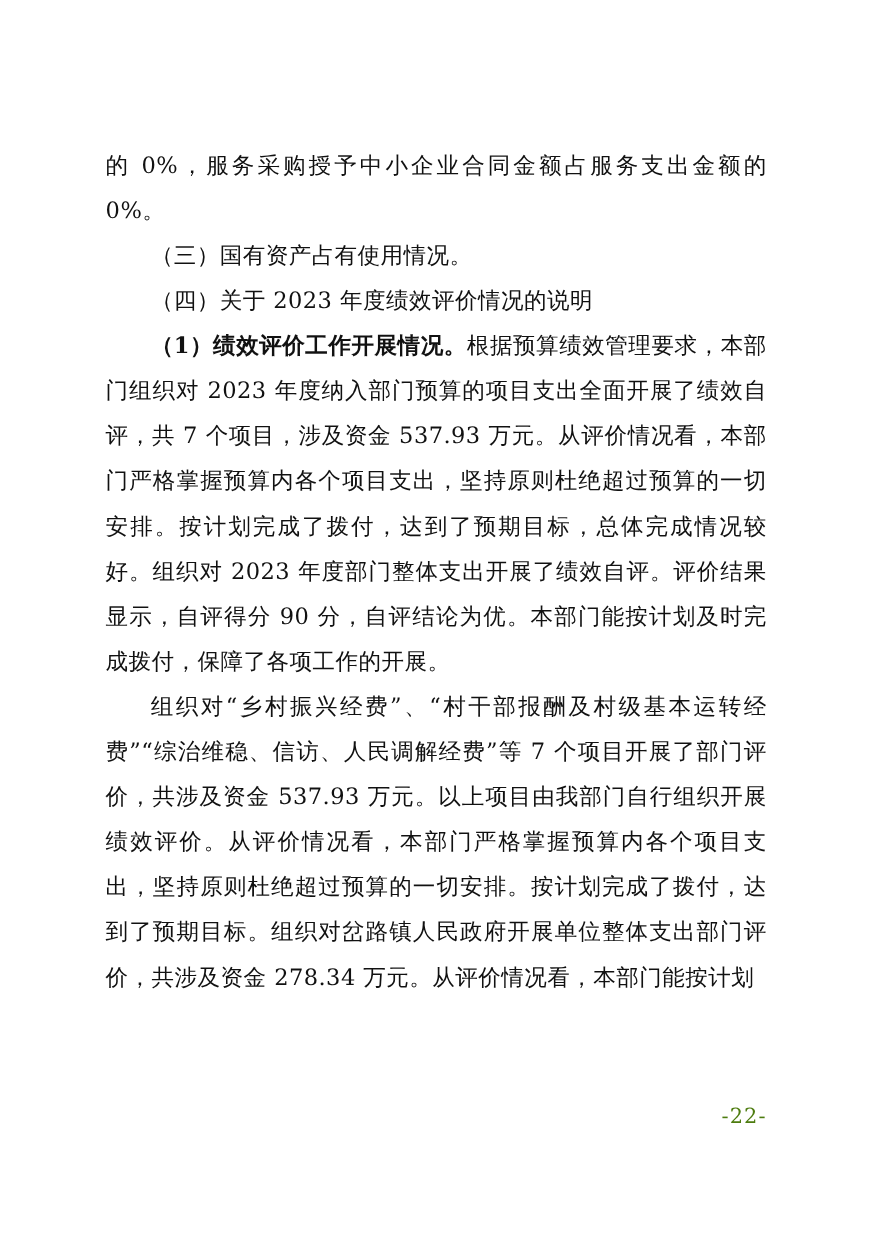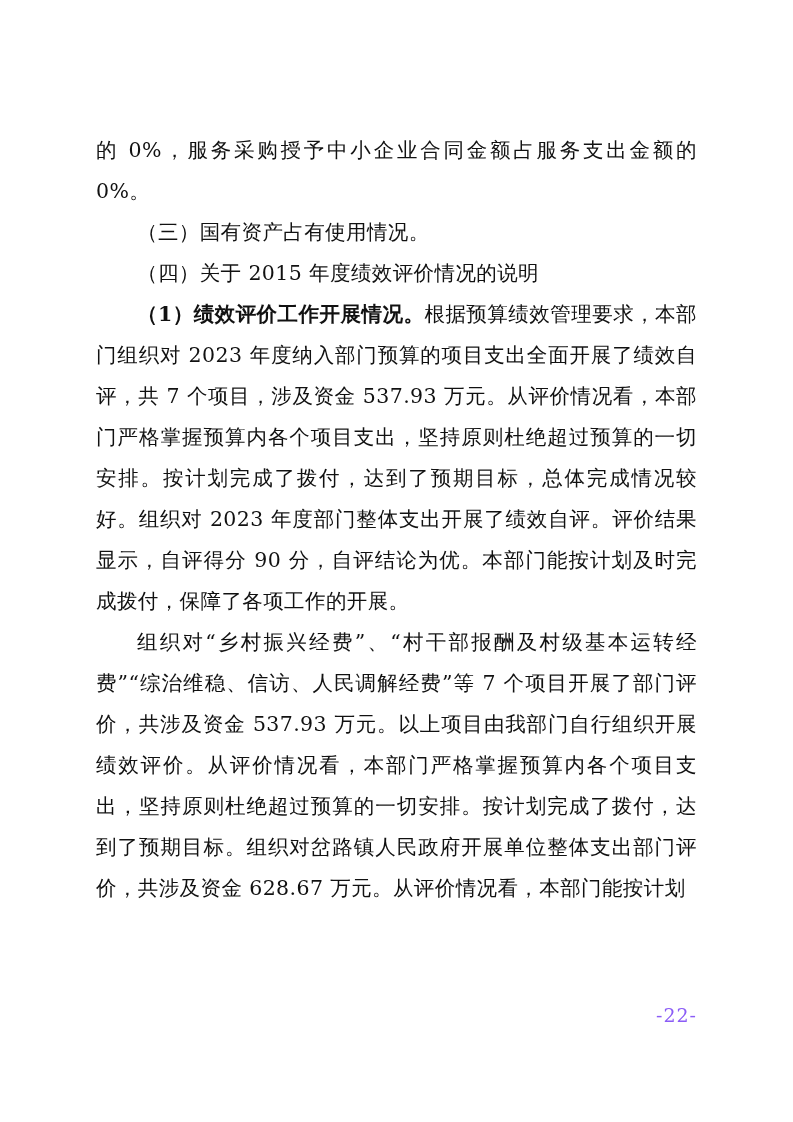--- a/index.html
+++ b/index.html
@@ -45,37 +45,37 @@
     font-weight: normal;
   }
   .bold {
     font-weight: bold;
   }
   .page-number {
     position: absolute;
     right: 96px;
     bottom: 96px;
     font-size: 19px;
-    color: #8b5cf6;
+    color: #4d7c0f;
     letter-spacing: 1px;
   }
 </style>
 </head>
 <body>
 
 <div class="page">
   <div class="doc-body">
 
     <p class="para para-cont">的 0%，服务采购授予中小企业合同金额占服务支出金额的 0%。</p>
 
     <p class="heading">（三）国有资产占有使用情况。</p>
 
 
-    <p class="heading">（四）关于 2015 年度绩效评价情况的说明</p>
+    <p class="heading">（四）关于 2023 年度绩效评价情况的说明</p>
 
     <p class="para"><span class="bold">（1）绩效评价工作开展情况。</span><span>根据预算绩效管理要求，本部门组织对 2023 年度纳入部门预算的项目支出全面开展了绩效自评，共 7 个项目，涉及资金 537.93 万元。从评价情况看，本部门严格掌握预算内各个项目支出，坚持原则杜绝超过预算的一切安排。按计划完成了拨付，达到了预期目标，总体完成情况较好。组织对 2023 年度部门整体支出开展了绩效自评。评价结果显示，自评得分 90 分，自评结论为优。本部门能按计划及时完成拨付，保障了各项工作的开展。</span></p>
 
-    <p class="para">组织对“乡村振兴经费”、“村干部报酬及村级基本运转经费”“综治维稳、信访、人民调解经费”等 7 个项目开展了部门评价，共涉及资金 537.93 万元。以上项目由我部门自行组织开展绩效评价。从评价情况看，本部门严格掌握预算内各个项目支出，坚持原则杜绝超过预算的一切安排。按计划完成了拨付，达到了预期目标。组织对岔路镇人民政府开展单位整体支出部门评价，共涉及资金 628.67 万元。从评价情况看，本部门能按计划</p>
+    <p class="para">组织对“乡村振兴经费”、“村干部报酬及村级基本运转经费”“综治维稳、信访、人民调解经费”等 7 个项目开展了部门评价，共涉及资金 537.93 万元。以上项目由我部门自行组织开展绩效评价。从评价情况看，本部门严格掌握预算内各个项目支出，坚持原则杜绝超过预算的一切安排。按计划完成了拨付，达到了预期目标。组织对岔路镇人民政府开展单位整体支出部门评价，共涉及资金 278.34 万元。从评价情况看，本部门能按计划</p>
 
   </div>
 
   <div class="page-number">-22-</div>
 </div>
 
 </body></html>

